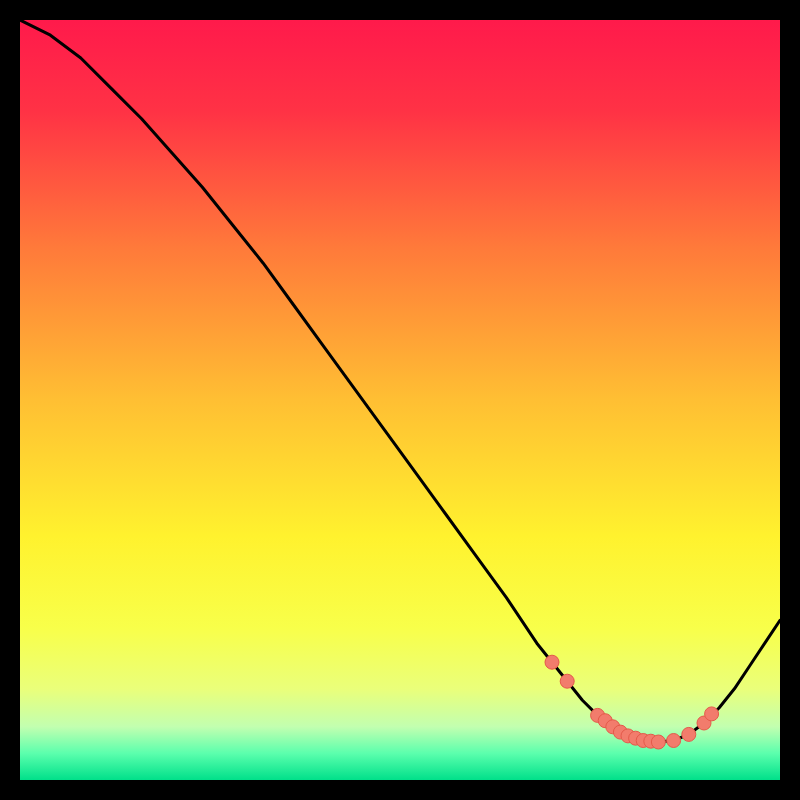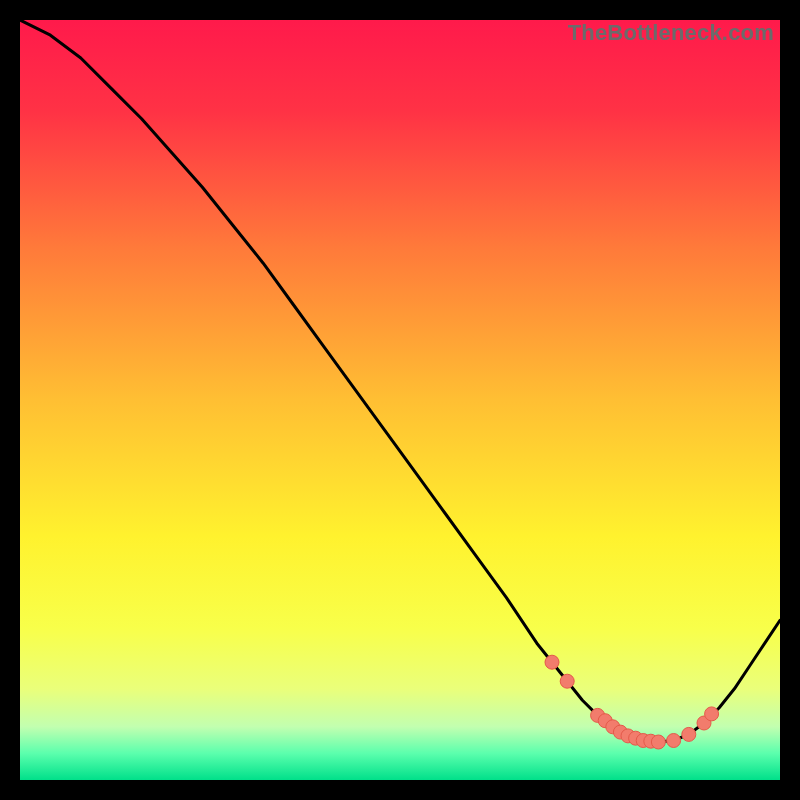--- a/index.html
+++ b/index.html
@@ -69,16 +69,15 @@
         <circle cx="615.6" cy="718.2" r="7" fill="#f27c6c" stroke="#e45a4a" stroke-width="1"></circle>
         <circle cx="623.2" cy="720.5" r="7" fill="#f27c6c" stroke="#e45a4a" stroke-width="1"></circle>
         <circle cx="630.8" cy="721.2" r="7" fill="#f27c6c" stroke="#e45a4a" stroke-width="1"></circle>
         <circle cx="638.4" cy="722.0" r="7" fill="#f27c6c" stroke="#e45a4a" stroke-width="1"></circle>
         <circle cx="653.6" cy="720.5" r="7" fill="#f27c6c" stroke="#e45a4a" stroke-width="1"></circle>
         <circle cx="668.8" cy="714.4" r="7" fill="#f27c6c" stroke="#e45a4a" stroke-width="1"></circle>
         <circle cx="684.0" cy="703.0" r="7" fill="#f27c6c" stroke="#e45a4a" stroke-width="1"></circle>
         <circle cx="691.6" cy="693.9" r="7" fill="#f27c6c" stroke="#e45a4a" stroke-width="1"></circle>
       </svg>
 
-    <div class="watermark">TheBottleneck.com</div>
   </div>
 
 </div>
 
 </body></html>

